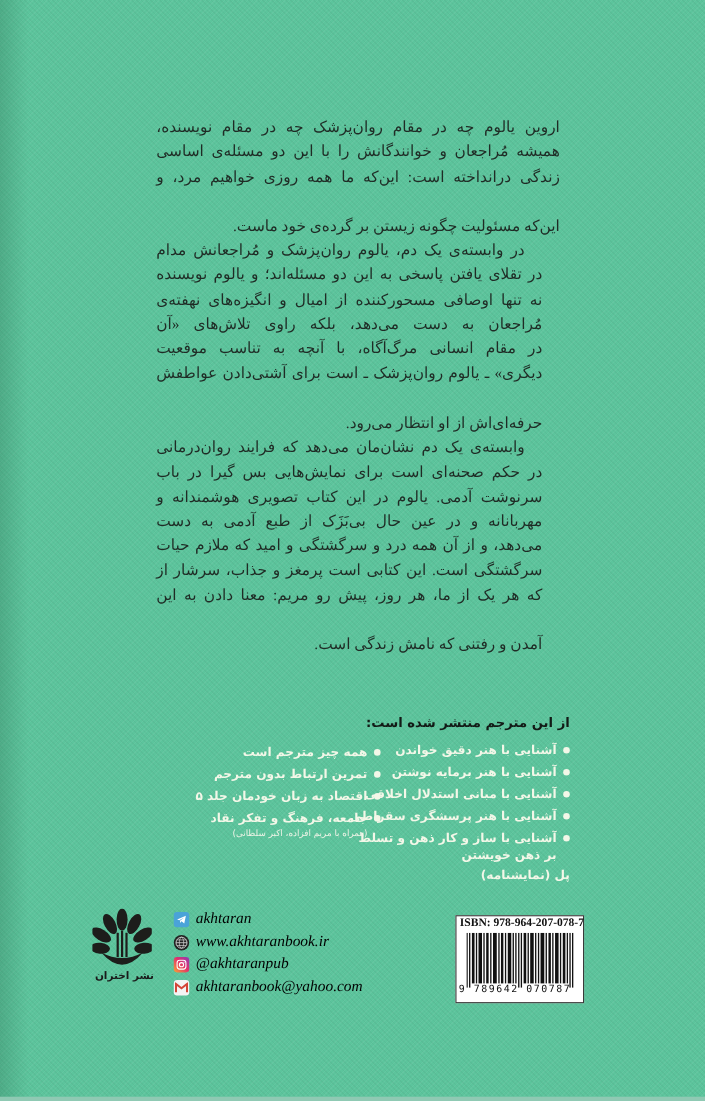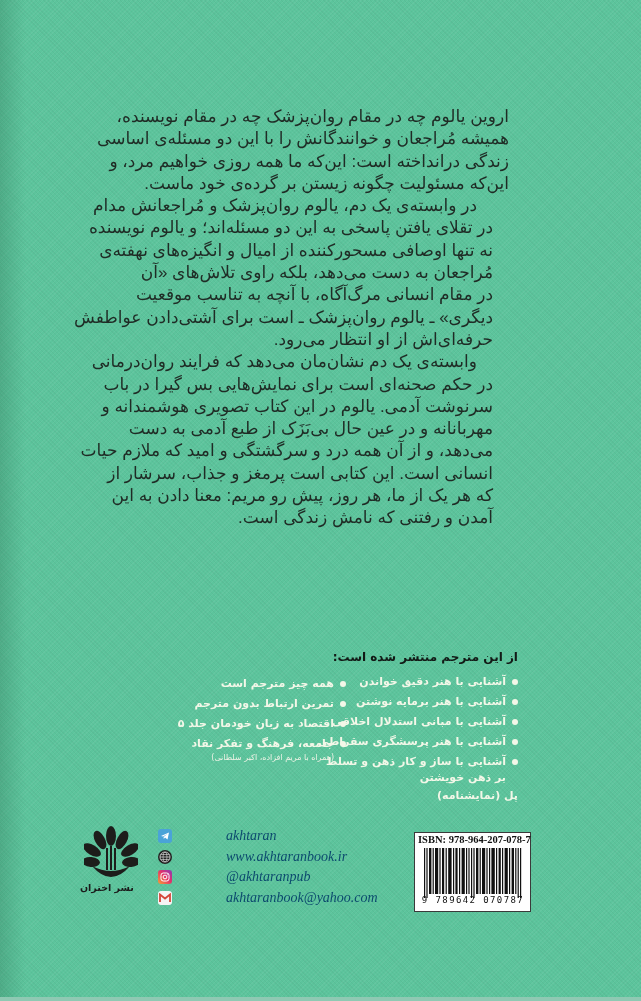--- a/index.html
+++ b/index.html
@@ -32,29 +32,29 @@
 
     
     .blurb {
       position: absolute;
       left: 142px;
       top: 106px;
       width: 367px;
       direction: rtl;
       text-align: justify;
       text-align-last: right;
-      font-family: Liberation Sans, sans-serif;
-      font-size: 17px;
+      font-family: Liberation Serif, serif;
+      font-size: 14px;
       line-height: 22.3px;
       color: #1f2b25;
     }
     .blurb p { text-indent: 0; }
     .blurb p + p { text-indent: 16px; }
     .blurb .line { display: block; white-space: nowrap; text-align: justify; text-align-last: justify; }
-    .blurb .line.last { text-align-last: right; }
+    .blurb .line.last { text-align-last: right; margin-top: 23px; }
     .blurb p + p .line:first-child { padding-right: 16px; }
 
     
     .books-heading {
       position: absolute;
       right: 123px;
       top: 650px;
       direction: rtl;
       font-size: 12px;
       font-weight: bold;
@@ -101,21 +101,21 @@
       left: 84px;
       top: 826px;
       width: 54px;
       height: 82px;
     }
     .logo-label {
       position: absolute;
       left: 80px;
       top: 882px;
       width: 60px;
-      text-align: left;
+      text-align: right;
       direction: rtl;
       font-size: 9.5px;
       font-weight: bold;
       color: #1a1a1a;
     }
 
     
     .contacts {
       position: absolute;
       left: 158px;
@@ -132,35 +132,33 @@
       width: 14px; height: 14px;
       border-radius: 3px;
       margin-right: 6px;
       display: inline-flex; align-items: center; justify-content: center;
       flex: 0 0 14px;
     }
     .contacts .txt {
       font-family: "Liberation Serif", serif;
       font-style: italic;
       font-size: 14px;
-      color: #0c4a6e;
-      white-space: nowrap;
-      margin-left: 48px;
+      color: #000000;
+      white-space: nowrap;
     }
 
     
     .isbn-box {
       position: absolute;
       left: 414px;
       top: 832px;
       width: 117px;
       height: 80px;
       background: #ffffff;
       border: 1px solid #3a3a3a;
-      text-align: center;
     }
     .isbn-label {
       position: absolute;
       left: 3px; top: 1px;
       font-family: "Liberation Serif", serif;
       font-weight: bold;
       font-size: 10.5px;
       color: #111;
       white-space: nowrap;
     }
@@ -200,21 +198,21 @@
     <span class="line">در مقام انسانی مرگ‌آگاه، با آنچه به تناسب موقعیت</span>
     <span class="line">دیگری» ـ یالوم روان‌پزشک ـ است برای آشتی‌دادن عواطفش</span>
     <span class="line last">حرفه‌ای‌اش از او انتظار می‌رود.</span>
   </p>
   <p>
     <span class="line">وابسته‌ی یک دم نشان‌مان می‌دهد که فرایند روان‌درمانی</span>
     <span class="line">در حکم صحنه‌ای است برای نمایش‌هایی بس گیرا در باب</span>
     <span class="line">سرنوشت آدمی. یالوم در این کتاب تصویری هوشمندانه و</span>
     <span class="line">مهربانانه و در عین حال بی‌بَزَک از طبع آدمی به دست</span>
     <span class="line">می‌دهد، و از آن همه درد و سرگشتگی و امید که ملازم حیات</span>
-    <span class="line">انسانی است. این کتابی است پرمغز و جذاب، سرشار از</span>
+    <span class="line">سرگشتگی است. این کتابی است پرمغز و جذاب، سرشار از</span>
     <span class="line">که هر یک از ما، هر روز، پیش رو مریم: معنا دادن به این</span>
     <span class="line last">آمدن و رفتنی که نامش زندگی است.</span>
   </p>
 </div>
 
 <div class="books-heading">از این مترجم منتشر شده است:</div>
 
 <ul class="books-col right">
   <li><span class="bullet"></span><span>آشنایی با هنر دقیق خواندن</span></li>
   <li><span class="bullet"></span><span>آشنایی با هنر برمایه نوشتن</span></li>

